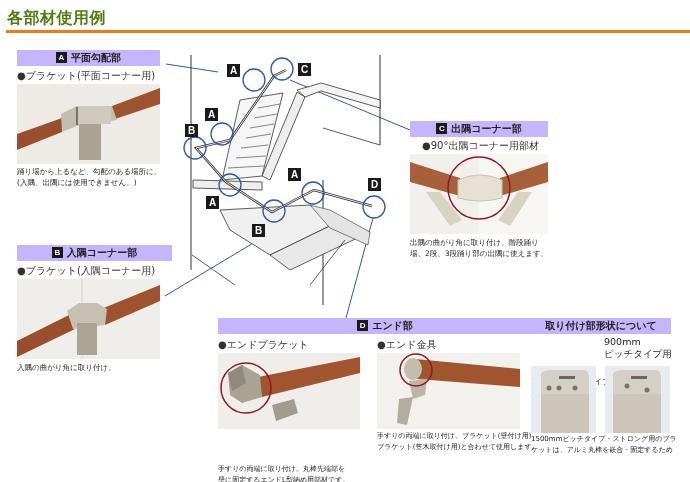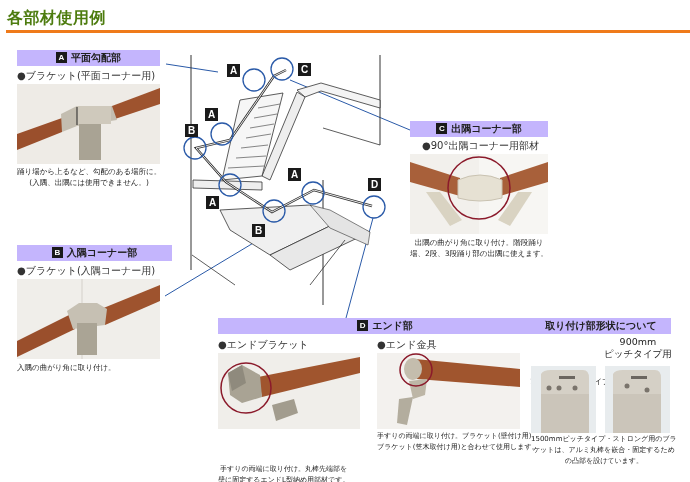--- a/index.html
+++ b/index.html
@@ -2,21 +2,21 @@
 <html><head>
 <meta charset="utf-8">
 <style>
   * { box-sizing: border-box; margin: 0; padding: 0; }
   body { width: 690px; height: 482px; background: #ffffff; font-family: "DejaVu Sans", sans-serif; color: #222; position: relative; overflow: hidden; }
   .page-title { position: absolute; left: 7px; top: 8px; font-size: 16px; font-weight: bold; color: #4d7c0f; letter-spacing: 0.5px; }
   .title-rule { position: absolute; left: 6px; top: 30px; width: 684px; height: 3px; background: #ef7a1a; }
   .panel-head { position: absolute; background: #c4b5fd; height: 16px; font-size: 10px; font-weight: bold; text-align: center; line-height: 16px; color: #222; }
   .badge { display: inline-block; width: 11px; height: 11px; background: #1a1a1a; color: #fff; font-size: 8px; line-height: 11px; text-align: center; font-weight: bold; margin-right: 4px; vertical-align: 1px; font-family: "Liberation Sans", sans-serif; }
   .sub { position: absolute; font-size: 10px; color: #333; white-space: nowrap; }
-  .desc { position: absolute; font-size: 7.5px; line-height: 11px; color: #222; text-align: center; }
+  .desc { position: absolute; font-size: 7.5px; line-height: 11px; color: #222; }
   .photo { position: absolute; overflow: hidden; }
   .label-box { position: absolute; width: 13px; height: 13px; background: #1a1a1a; color: #fff; font-size: 10px; line-height: 13px; text-align: center; font-weight: bold; font-family: "Liberation Sans", sans-serif; }
   svg { display: block; }
 </style>
 </head>
 <body>
 
 <div class="page-title">各部材使用例</div>
 <div class="title-rule"></div>
 
@@ -139,21 +139,20 @@
     <path d="M8 8 Q10 4 18 4 L50 4 Q56 4 56 12 L56 67 L8 67 Z" fill="#d5d0c6"></path>
     <rect x="26" y="10" width="16" height="3" fill="#6b6660"></rect>
     <circle cx="22" cy="20" r="2.5" fill="#7a746c"></circle>
       <circle cx="42" cy="24" r="2.5" fill="#7a746c"></circle>
     <rect x="8" y="28" width="48" height="39" fill="#cbc5ba"></rect>
   </svg>
 </div>
 <div class="desc" style="left:531px; top:434px; font-size:7px;">
   <div>1500mmピッチタイプ・ストロング用のブラ</div>
   <div>ケットは、アルミ丸棒を嵌合・固定するため</div>
-  <div>の凸部を設けています。</div>
 </div>
 
 <div style="position:absolute; left:0; top:0; width:690px; height:482px; pointer-events:none;">
   <svg width="690" height="482" viewBox="0 0 690 482">
 
     <line x1="166" y1="64" x2="218" y2="72" stroke="#2a5aa8" stroke-width="1"></line>
     <line x1="290" y1="80" x2="410" y2="130" stroke="#2a5aa8" stroke-width="1"></line>
     <line x1="165" y1="296" x2="255" y2="242" stroke="#2a5aa8" stroke-width="1"></line>
     <line x1="346" y1="318" x2="373" y2="218" stroke="#2a5aa8" stroke-width="1"></line>
 

